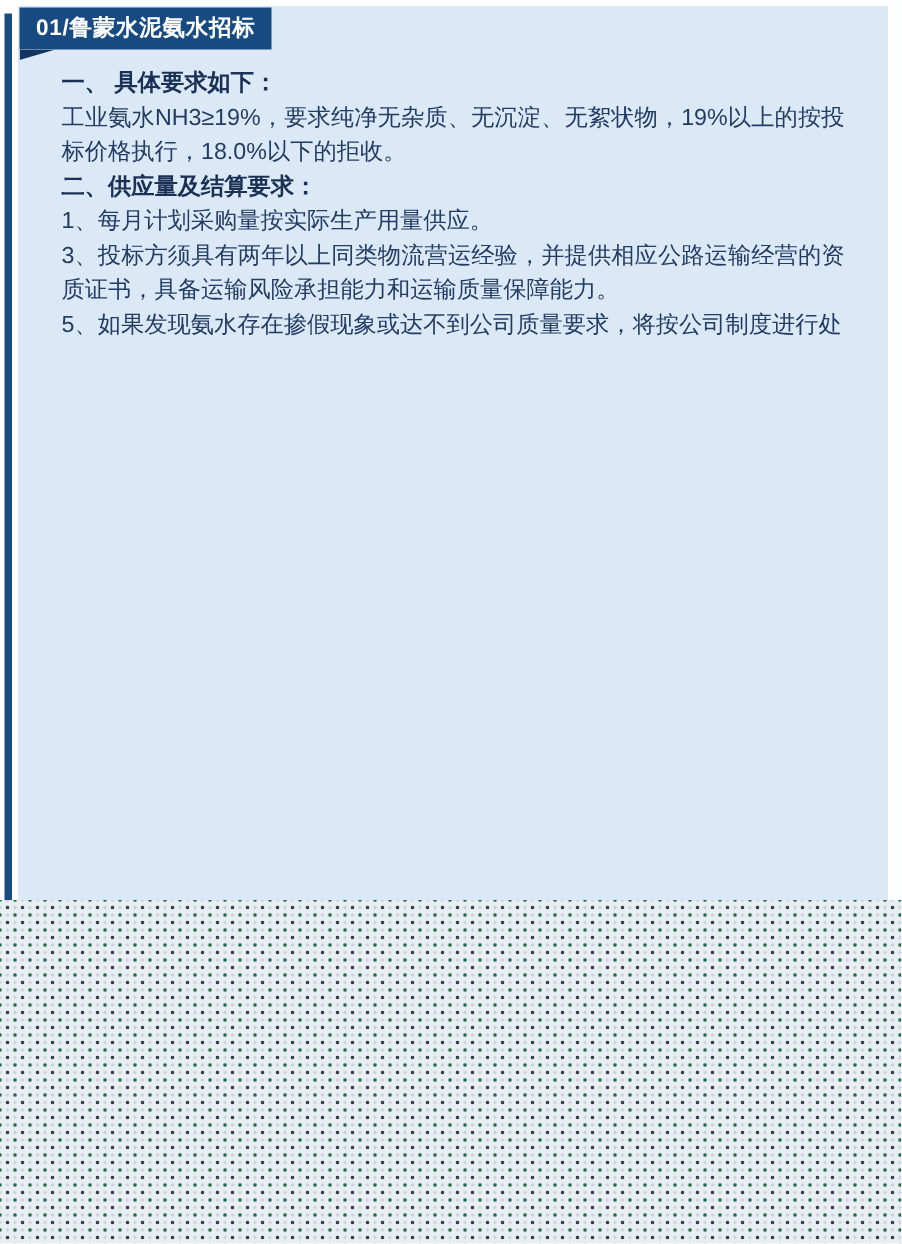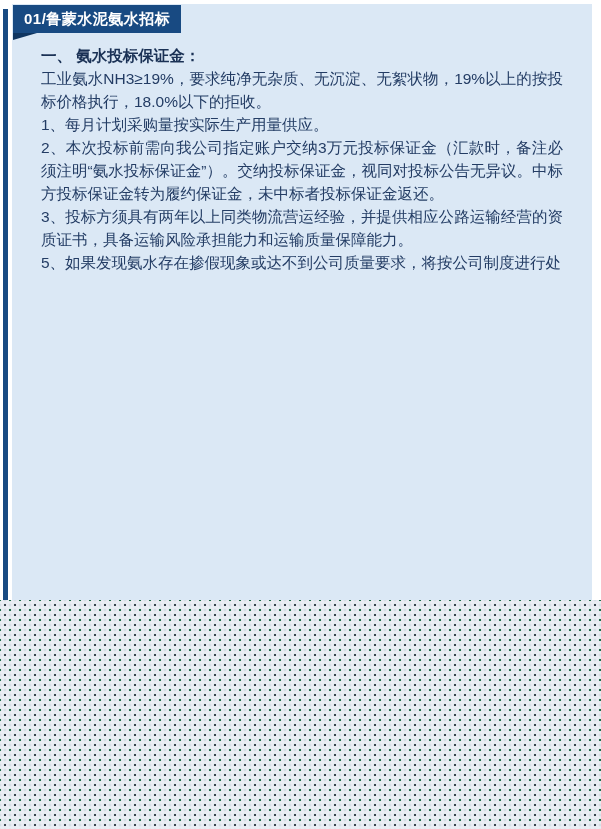--- a/index.html
+++ b/index.html
@@ -49,23 +49,23 @@
   <div class="accent-line"></div>
 
   <div class="panel">
     <div class="badge">
       <span>01/鲁蒙水泥氨水招标</span>
     </div>
     <div class="badge-fold"></div>
 
     <div class="body">
 
-    <p class="heading">一、 氨水投标保证金：</p>
+    <p class="heading">一、 具体要求如下：</p>
         <p>工业氨水NH3≥19%，要求纯净无杂质、无沉淀、无絮状物，19%以上的按投标价格执行，18.0%以下的拒收。</p>
+        <p class="heading">二、供应量及结算要求：</p>
         <p>1、每月计划采购量按实际生产用量供应。</p>
-        <p>2、本次投标前需向我公司指定账户交纳3万元投标保证金（汇款时，备注必须注明“氨水投标保证金”）。交纳投标保证金，视同对投标公告无异议。中标方投标保证金转为履约保证金，未中标者投标保证金返还。</p>
         <p>3、投标方须具有两年以上同类物流营运经验，并提供相应公路运输经营的资质证书，具备运输风险承担能力和运输质量保障能力。</p>
         <p>5、如果发现氨水存在掺假现象或达不到公司质量要求，将按公司制度进行处</p>
       </div>
   </div>
 
   <div class="dots"></div>
 </div>
 
 </body></html>

